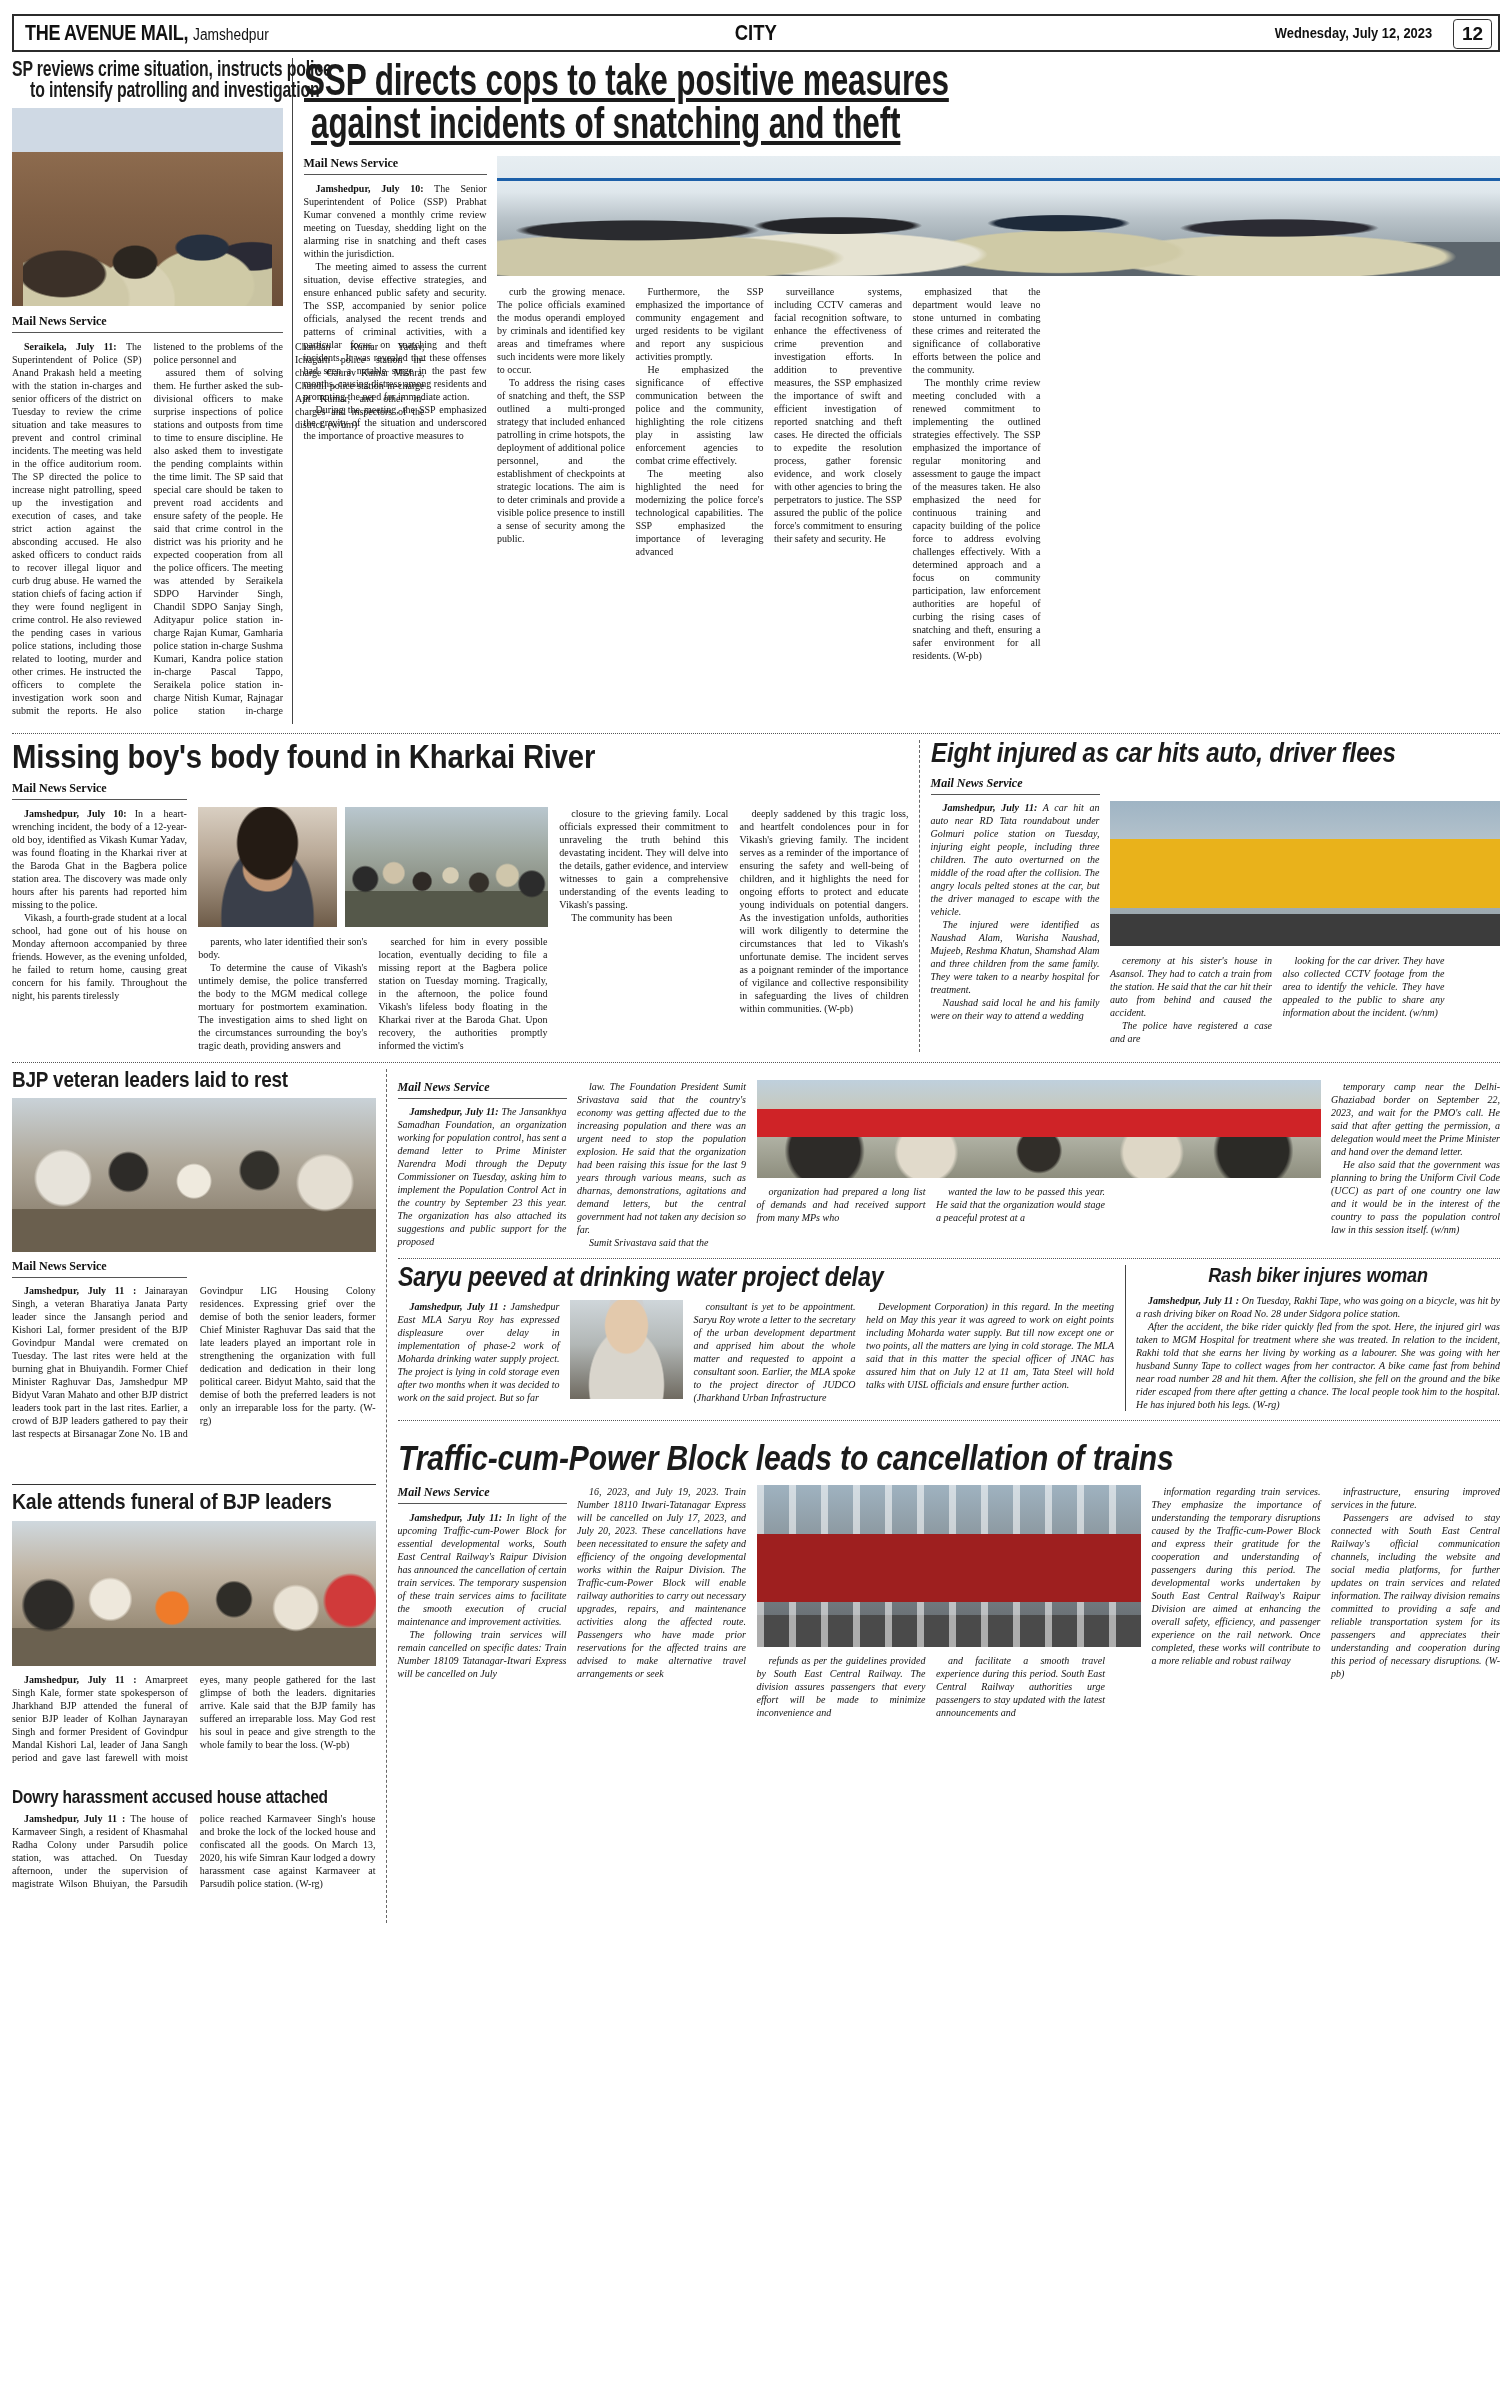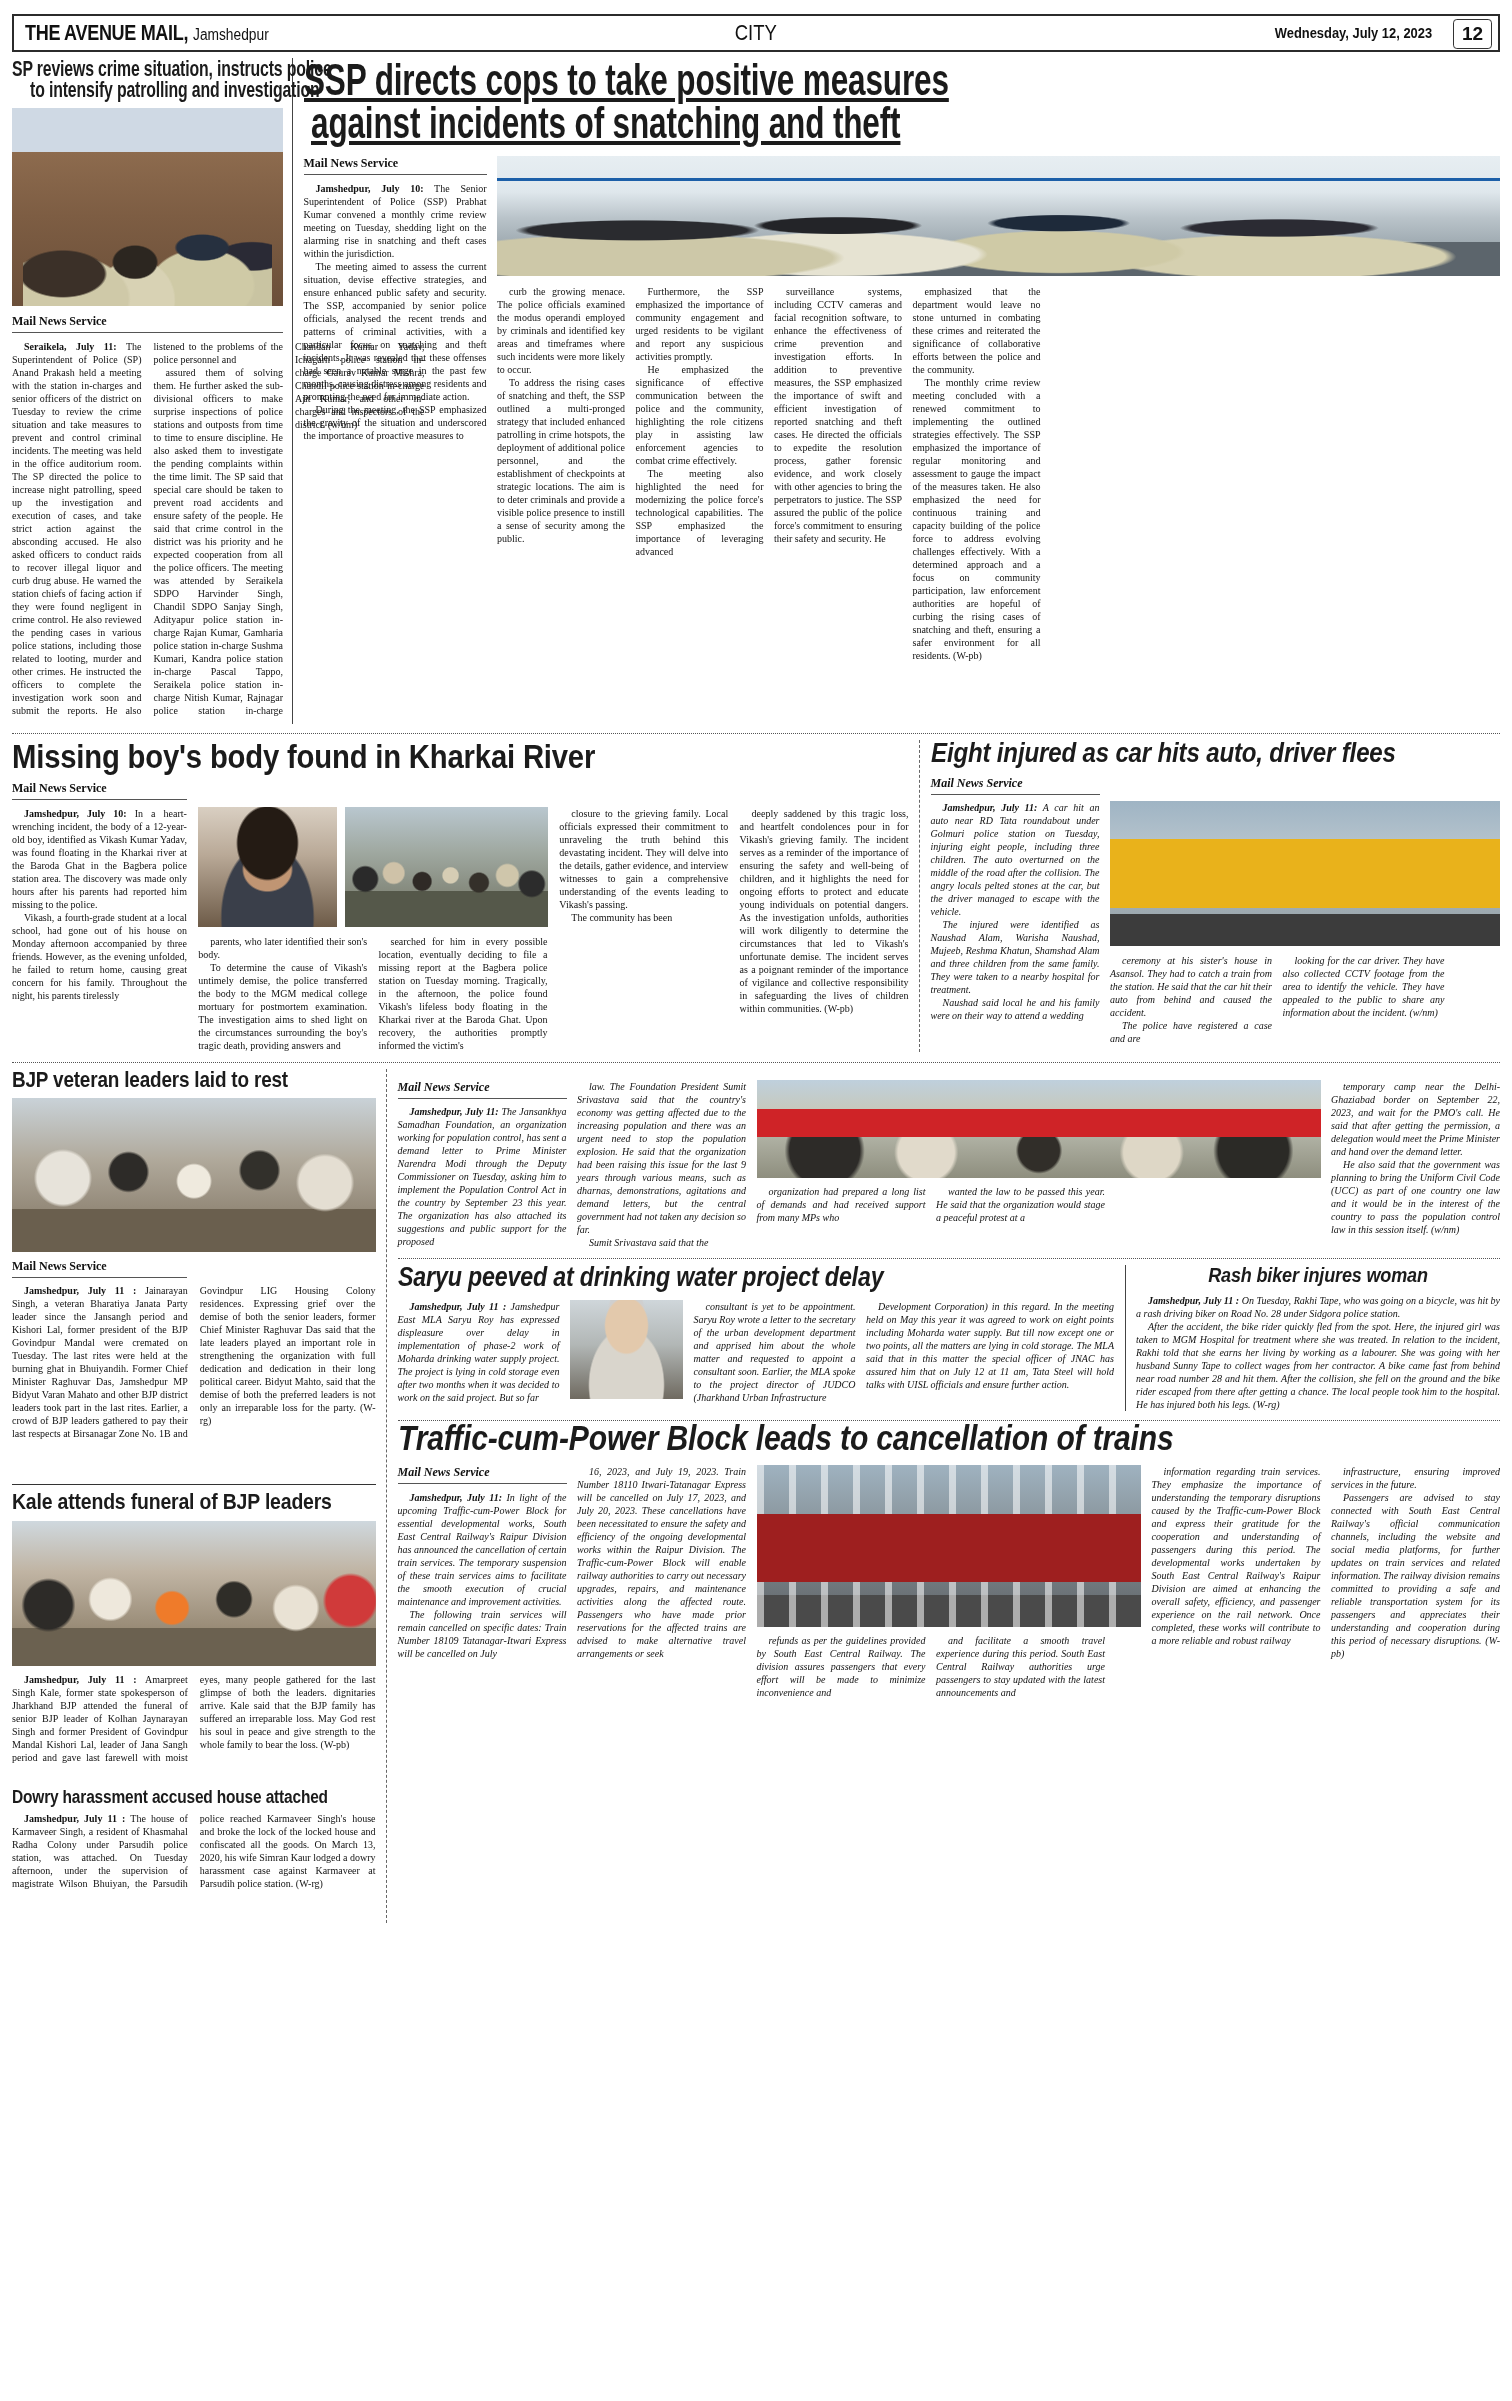--- a/index.html
+++ b/index.html
@@ -29,21 +29,21 @@
     white-space:nowrap;
   }
   .mh-city{
     font-family:"Liberation Sans", sans-serif;
     font-size:16px; transform:scaleX(0.86); transform-origin:left center;
     margin-left:-32px;
   }
   .mh-center{
     position:absolute; left:0; right:0; text-align:center;
     font-family:"Liberation Sans", sans-serif;
-    font-weight:normal; font-size:22.6px; letter-spacing:0px;
+    font-weight:bold; font-size:22.6px; letter-spacing:0px;
   }
   .mh-center span{ display:inline-block; transform:scaleX(0.82); }
   .mh-right{
     position:absolute; right:53px;
     font-family:"Liberation Sans", sans-serif;
     font-weight:bold; font-size:15px;
   }
   .mh-right span{ display:inline-block; transform:scaleX(0.86); }
   .mh-page{
     position:absolute; right:6px; top:3px;
@@ -439,21 +439,21 @@
           </div>
           <div class="body-col" style="margin-top:9px;">
             <p><b>Jamshedpur, July 11 :</b> On Tuesday, Rakhi Tape, who was going on a bicycle, was hit by a rash driving biker on Road No. 28 under Sidgora police station.</p>
             <p>After the accident, the bike rider quickly fled from the spot. Here, the injured girl was taken to MGM Hospital for treatment where she was treated. In relation to the incident, Rakhi told that she earns her living by working as a labourer. She was going with her husband Sunny Tape to collect wages from her contractor. A bike came fast from behind near road number 28 and hit them. After the collision, she fell on the ground and the bike rider escaped from there after getting a chance. The local people took him to the hospital. He has injured both his legs. (W-rg)</p>
           </div>
         </div>
       </div>
 
       <div class="hr-dot" style="margin:9px 0 0 0;"></div>
 
-      <div style="margin-top:0;">
+      <div style="margin-top:20px;">
         <div class="hl w86" style="font-size:35px;">
           <span>Traffic-cum-Power Block leads to cancellation of trains</span>
         </div>
         <div style="display:flex;gap:10.5px;margin-top:10.5px;">
           <div style="width:169px">
             <div class="byline">Mail News Service</div>
             <div class="body-col">
               <p><b>Jamshedpur, July 11:</b> In light of the upcoming Traffic-cum-Power Block for essential developmental works, South East Central Railway's Raipur Division has announced the cancellation of certain train services. The temporary suspension of these train services aims to facilitate the smooth execution of crucial maintenance and improvement activities.</p>
               <p>The following train services will remain cancelled on specific dates: Train Number 18109 Tatanagar-Itwari Express will be cancelled on July</p>
             </div>

